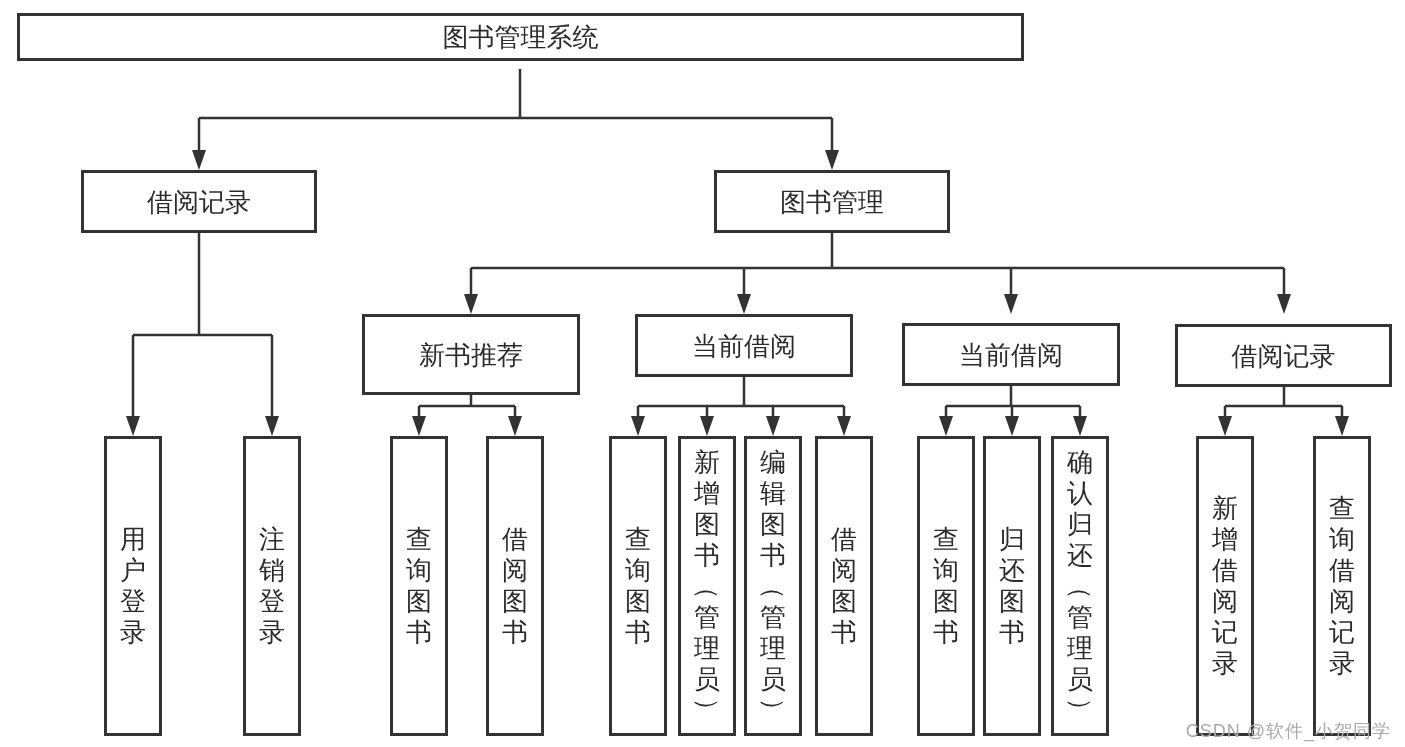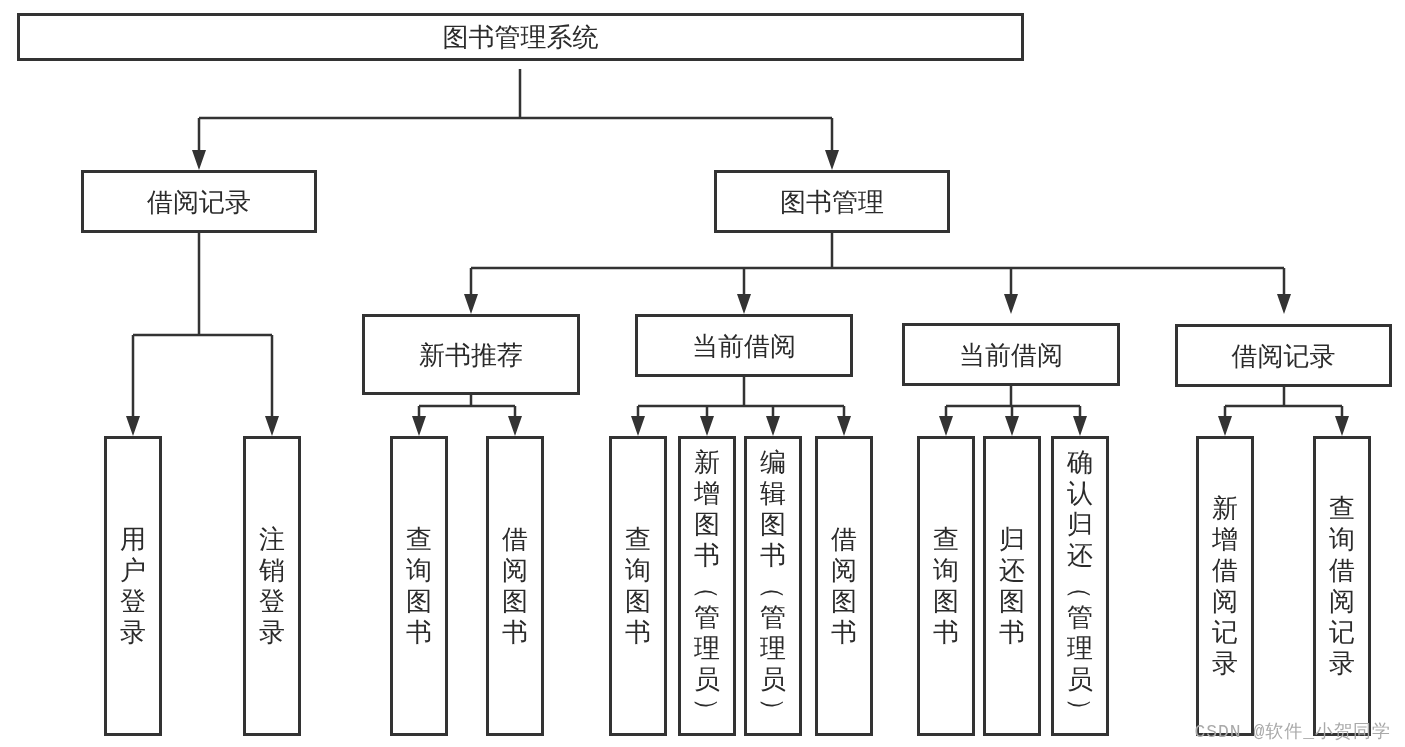--- a/index.html
+++ b/index.html
@@ -50,21 +50,20 @@
     transform: rotate(90deg);
   }
   .watermark {
     position: absolute;
     right: 14px;
     bottom: 4px;
     font-size: 18px;
     color: #a9a9a9;
     letter-spacing: 1px;
     z-index: 5;
-    font-family: Liberation Mono, monospace;
   }
 </style>
 </head>
 <body>
 
 <div class="canvas">
 
   <svg class="connectors" width="1405" height="747" viewBox="0 0 1405 747" xmlns="http://www.w3.org/2000/svg">
 
     <path d="M520 69 L520 118 M199 118 L832 118 M199 118 L199 153 M832 118 L832 153" stroke="#333333" stroke-width="2.5" fill="none"></path>

